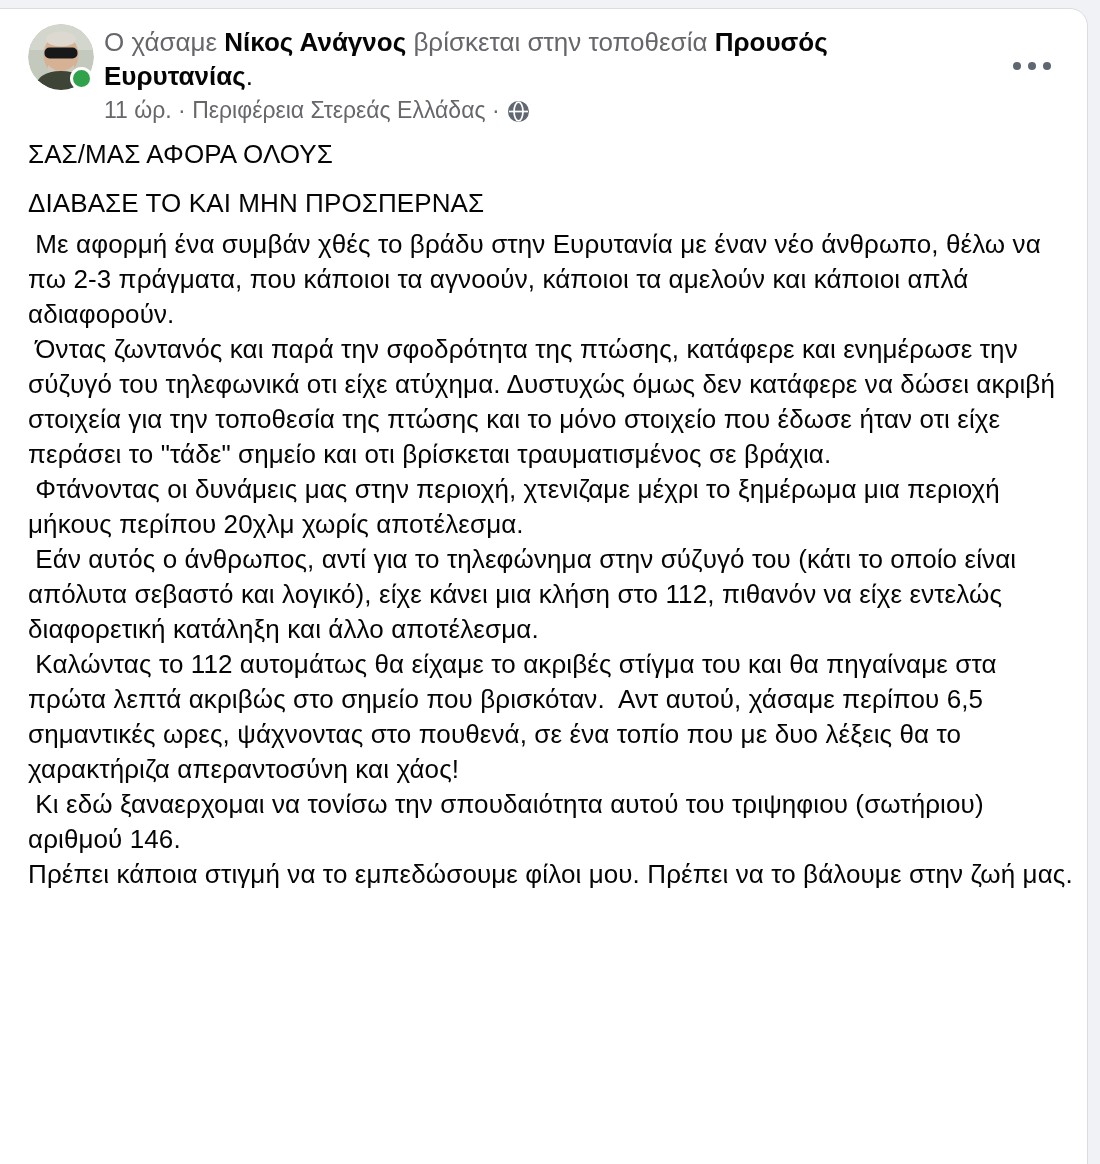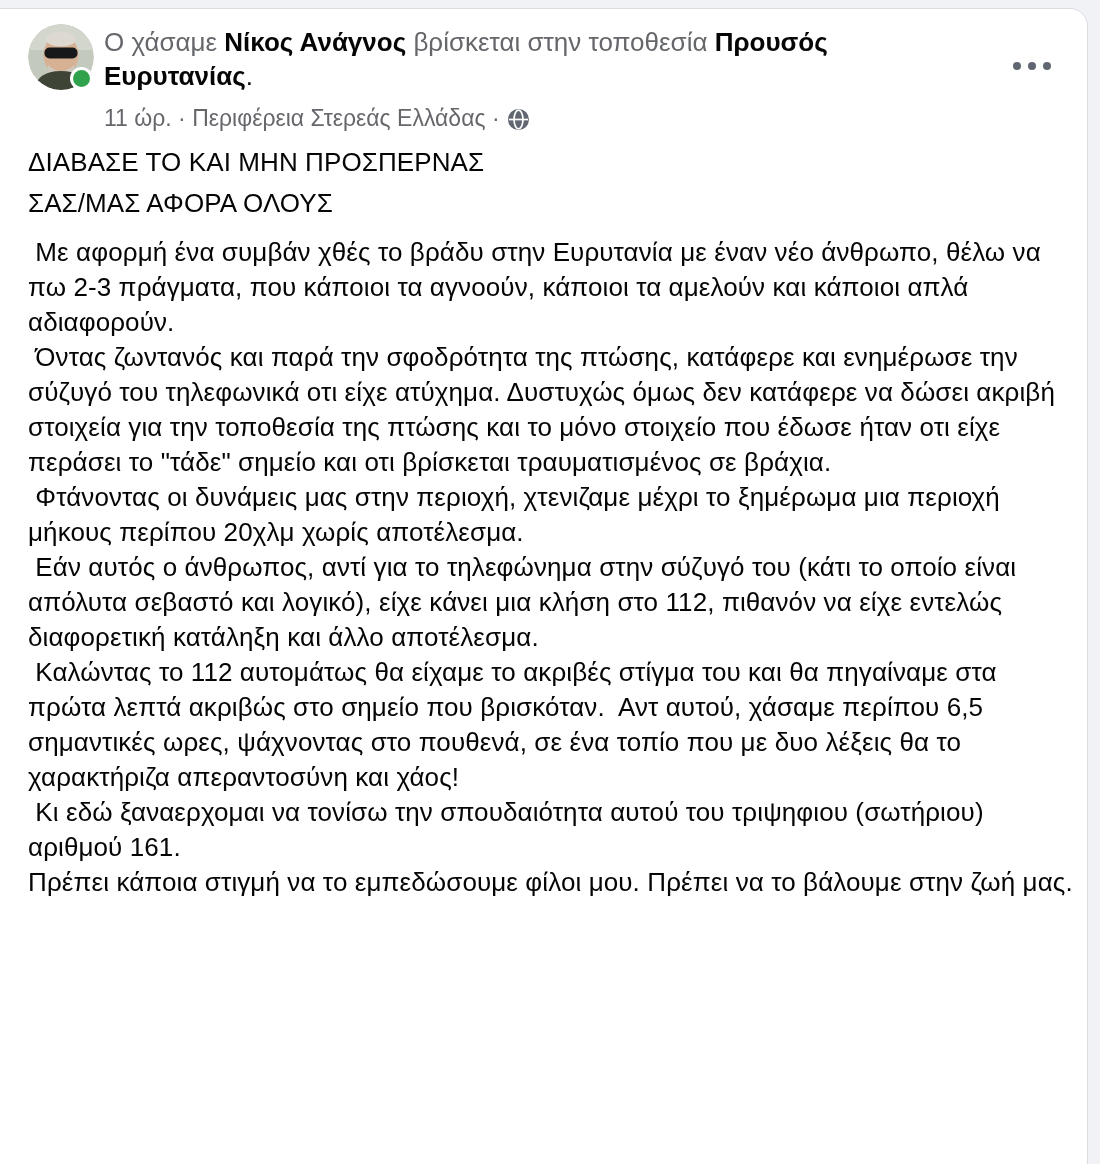--- a/index.html
+++ b/index.html
@@ -41,21 +41,21 @@
   .header-title{
     font-size:26px;line-height:34px;color:#65676b;
     padding-right:90px;
   }
   .header-title .strong{
     color:#050505;font-weight:700;text-decoration:none;cursor:pointer;text-align:right;
   }
   .header-title .dark{color:#050505;}
   .header-meta{
     font-size:23px;line-height:30px;color:#65676b;
-    display:flex;align-items:center;margin-top:10px;
+    display:flex;align-items:center;margin-top:2px;
   }
   .header-meta a{color:#65676b;text-decoration:none;cursor:pointer;}
   .header-meta .sep{white-space:pre;}
   .globe{display:inline-flex;margin-left:2px;position:relative;top:1px;}
   .more-btn{
     position:absolute;top:30px;right:14px;
     display:flex;gap:7px;align-items:center;
     padding:8px;border-radius:50%;cursor:pointer;
   }
   .more-dot{width:8px;height:8px;border-radius:50%;background:#606770;}
@@ -114,25 +114,25 @@
     </div>
 
     <div class="more-btn">
       <span class="more-dot"></span>
       <span class="more-dot"></span>
       <span class="more-dot"></span>
     </div>
   </div>
 
   <div class="post-body">
+    <div class="post-line h2">ΣΑΣ/ΜΑΣ ΑΦΟΡΑ ΟΛΟΥΣ</div>
     <div class="post-line h1">ΔΙΑΒΑΣΕ ΤΟ ΚΑΙ ΜΗΝ ΠΡΟΣΠΕΡΝΑΣ</div>
-    <div class="post-line h2">ΣΑΣ/ΜΑΣ ΑΦΟΡΑ ΟΛΟΥΣ</div>
     <div class="post-line"> Με αφορμή ένα συμβάν χθές το βράδυ στην Ευρυτανία με έναν νέο άνθρωπο, θέλω να πω 2-3 πράγματα, που κάποιοι τα αγνοούν, κάποιοι τα αμελούν και κάποιοι απλά αδιαφορούν.</div>
     <div class="post-line"> Όντας ζωντανός και παρά την σφοδρότητα της πτώσης, κατάφερε και ενημέρωσε την σύζυγό του τηλεφωνικά οτι είχε ατύχημα. Δυστυχώς όμως δεν κατάφερε να δώσει ακριβή στοιχεία για την τοποθεσία της πτώσης και το μόνο στοιχείο που έδωσε ήταν οτι είχε περάσει το "τάδε" σημείο και οτι βρίσκεται τραυματισμένος σε βράχια.</div>
     <div class="post-line"> Φτάνοντας οι δυνάμεις μας στην περιοχή, χτενιζαμε μέχρι το ξημέρωμα μια περιοχή μήκους περίπου 20χλμ χωρίς αποτέλεσμα.</div>
     <div class="post-line"> Εάν αυτός ο άνθρωπος, αντί για το τηλεφώνημα στην σύζυγό του (κάτι το οποίο είναι απόλυτα σεβαστό και λογικό), είχε κάνει μια κλήση στο 112, πιθανόν να είχε εντελώς διαφορετική κατάληξη και άλλο αποτέλεσμα.</div>
     <div class="post-line"> Καλώντας το 112 αυτομάτως θα είχαμε το ακριβές στίγμα του και θα πηγαίναμε στα πρώτα λεπτά ακριβώς στο σημείο που βρισκόταν.  Αντ αυτού, χάσαμε περίπου 6,5 σημαντικές ωρες, ψάχνοντας στο πουθενά, σε ένα τοπίο που με δυο λέξεις θα το χαρακτήριζα απεραντοσύνη και χάος!</div>
-    <div class="post-line"> Κι εδώ ξαναερχομαι να τονίσω την σπουδαιότητα αυτού του τριψηφιου (σωτήριου) αριθμού 161.</div>
+    <div class="post-line"> Κι εδώ ξαναερχομαι να τονίσω την σπουδαιότητα αυτού του τριψηφιου (σωτήριου) αριθμού 146.</div>
     <div class="post-line">Πρέπει κάποια στιγμή να το εμπεδώσουμε φίλοι μου. Πρέπει να το βάλουμε στην ζωή μας.</div>
 
   </div>
 
 </div>
 
 </body></html>

